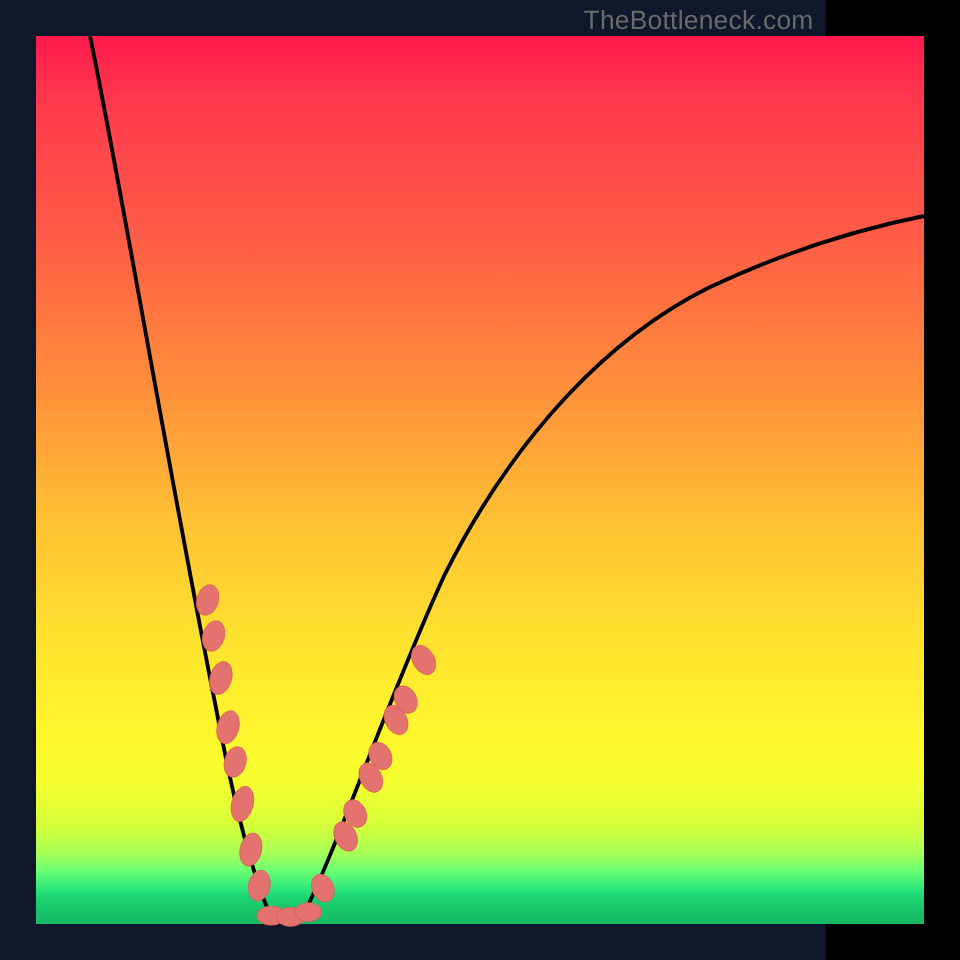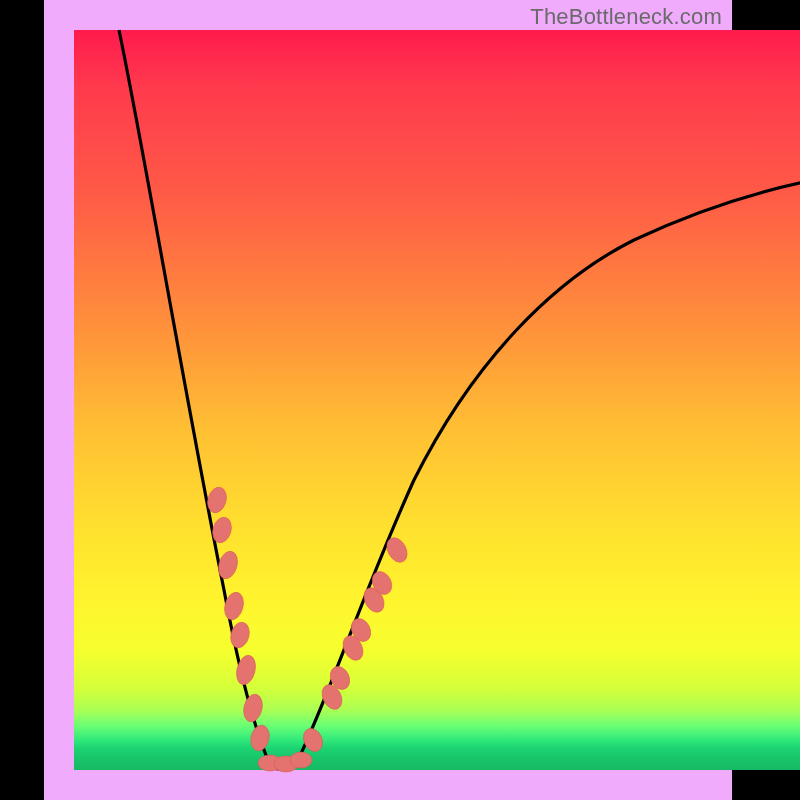--- a/index.html
+++ b/index.html
@@ -8,22 +8,21 @@
     width: 800px;
     height: 800px;
     background: #000;
     overflow: hidden;
     font-family: Arial, Helvetica, sans-serif;
   }
   .frame {
     position: relative;
     width: 688px;
     height: 800px;
-    background: #f0abfc;
-    margin-left: 44px;
+    background: #0f172a;
   }
   .plot-area {
     position: absolute;
     left: 30px;
     top: 30px;
     width: 740px;
     height: 740px;
     
     background: linear-gradient(
       to bottom,

